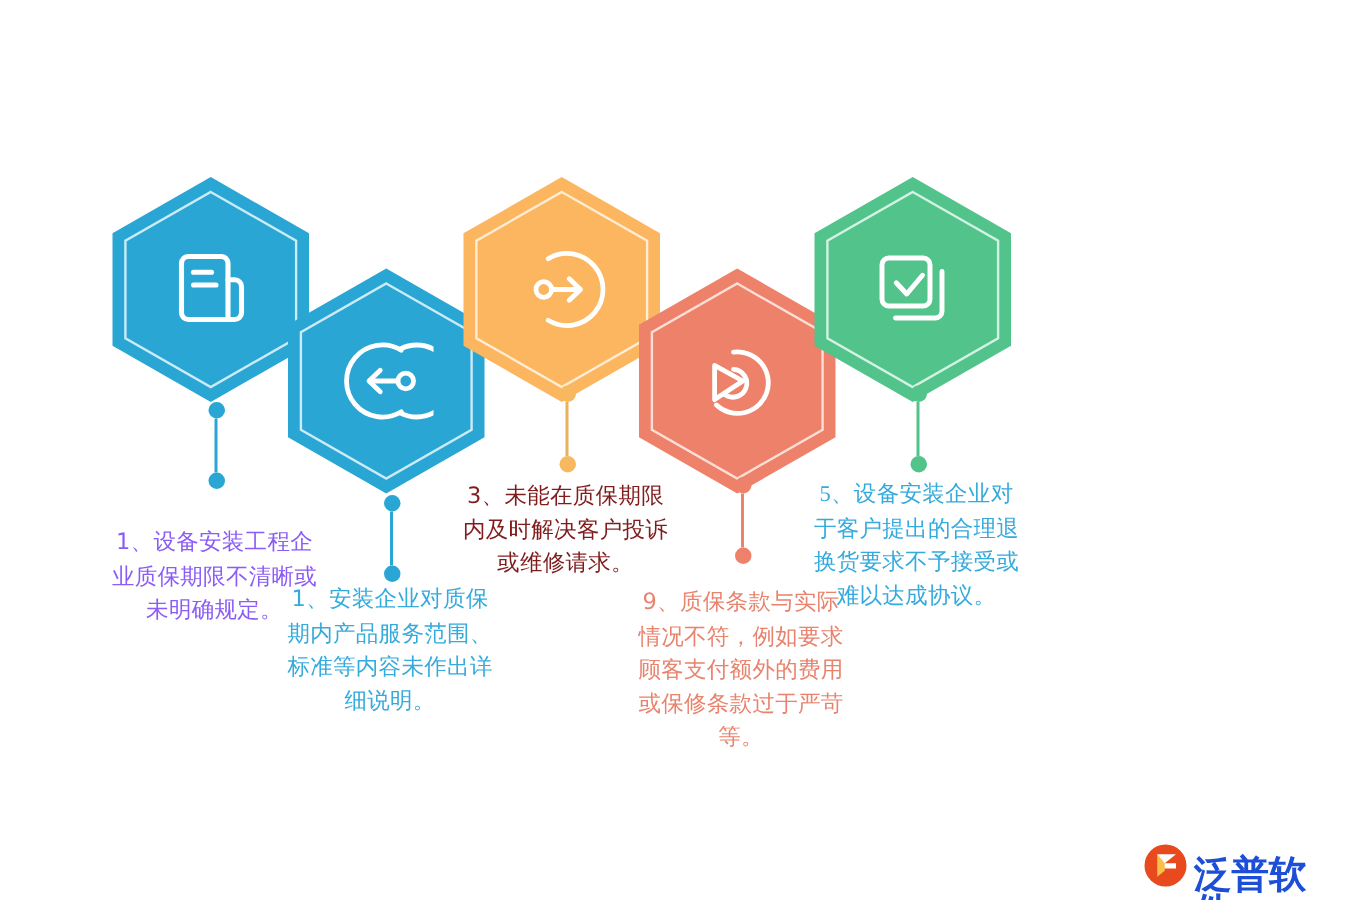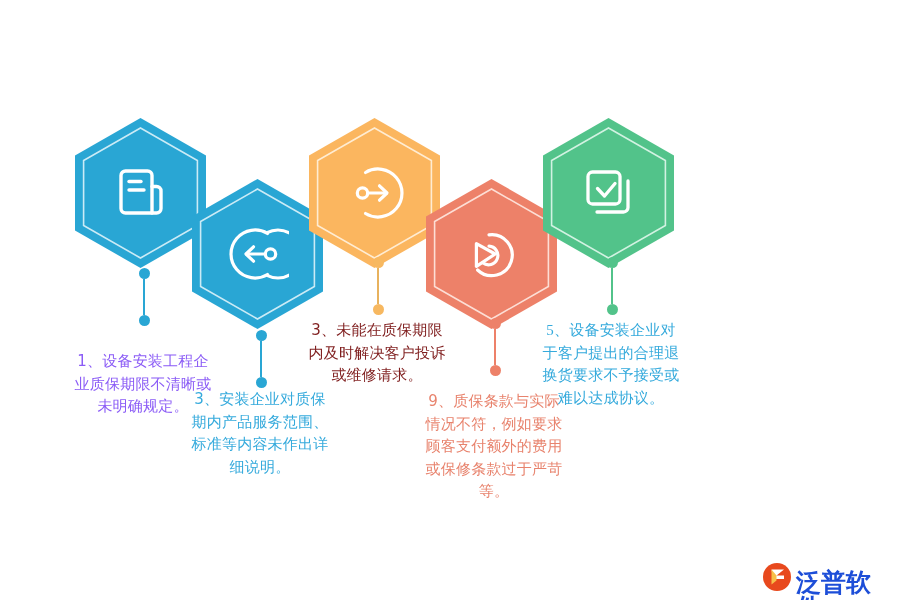--- a/index.html
+++ b/index.html
@@ -159,21 +159,21 @@
           <line x1="38.3" y1="31" x2="19.5" y2="31"></line>
           <polyline points="26.5,23.8 19,31 26.5,38.2"></polyline>
         </svg>
       </div>
     </div>
     <div class="connector" style="left:255px; top:330px; height:58px;">
       <div class="dot" style="background:#29a6d4;"></div>
       <div class="stalk" style="background:#29a6d4;"></div>
       <div class="dot" style="background:#29a6d4;"></div>
     </div>
-    <div class="caption" style="left:190px; top:388px; color:#35aadc;">3、安装企业对质保期内产品服务范围、标准等内容未作出详细说明。</div>
+    <div class="caption" style="left:190px; top:388px; color:#35aadc;">1、安装企业对质保期内产品服务范围、标准等内容未作出详细说明。</div>
   </div>
 
   <div class="step">
     <div class="hex-wrap" style="left:307px; top:117px;">
       <div class="hex">
         <svg viewBox="0 0 135 152" xmlns="http://www.w3.org/2000/svg">
           <polygon points="67.5,1 133,38.5 133,113.5 67.5,151 2,113.5 2,38.5" fill="#fbb65f"></polygon>
           <polygon points="67.5,11 124.4,43.5 124.4,108.5 67.5,141 10.6,108.5 10.6,43.5" fill="none" stroke="#fff6e6" stroke-width="1.6" opacity="0.85"></polygon>
         </svg>
       </div>

